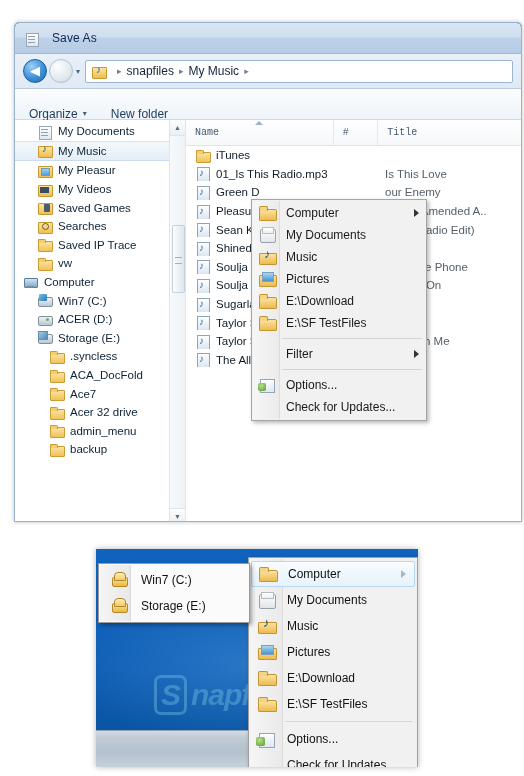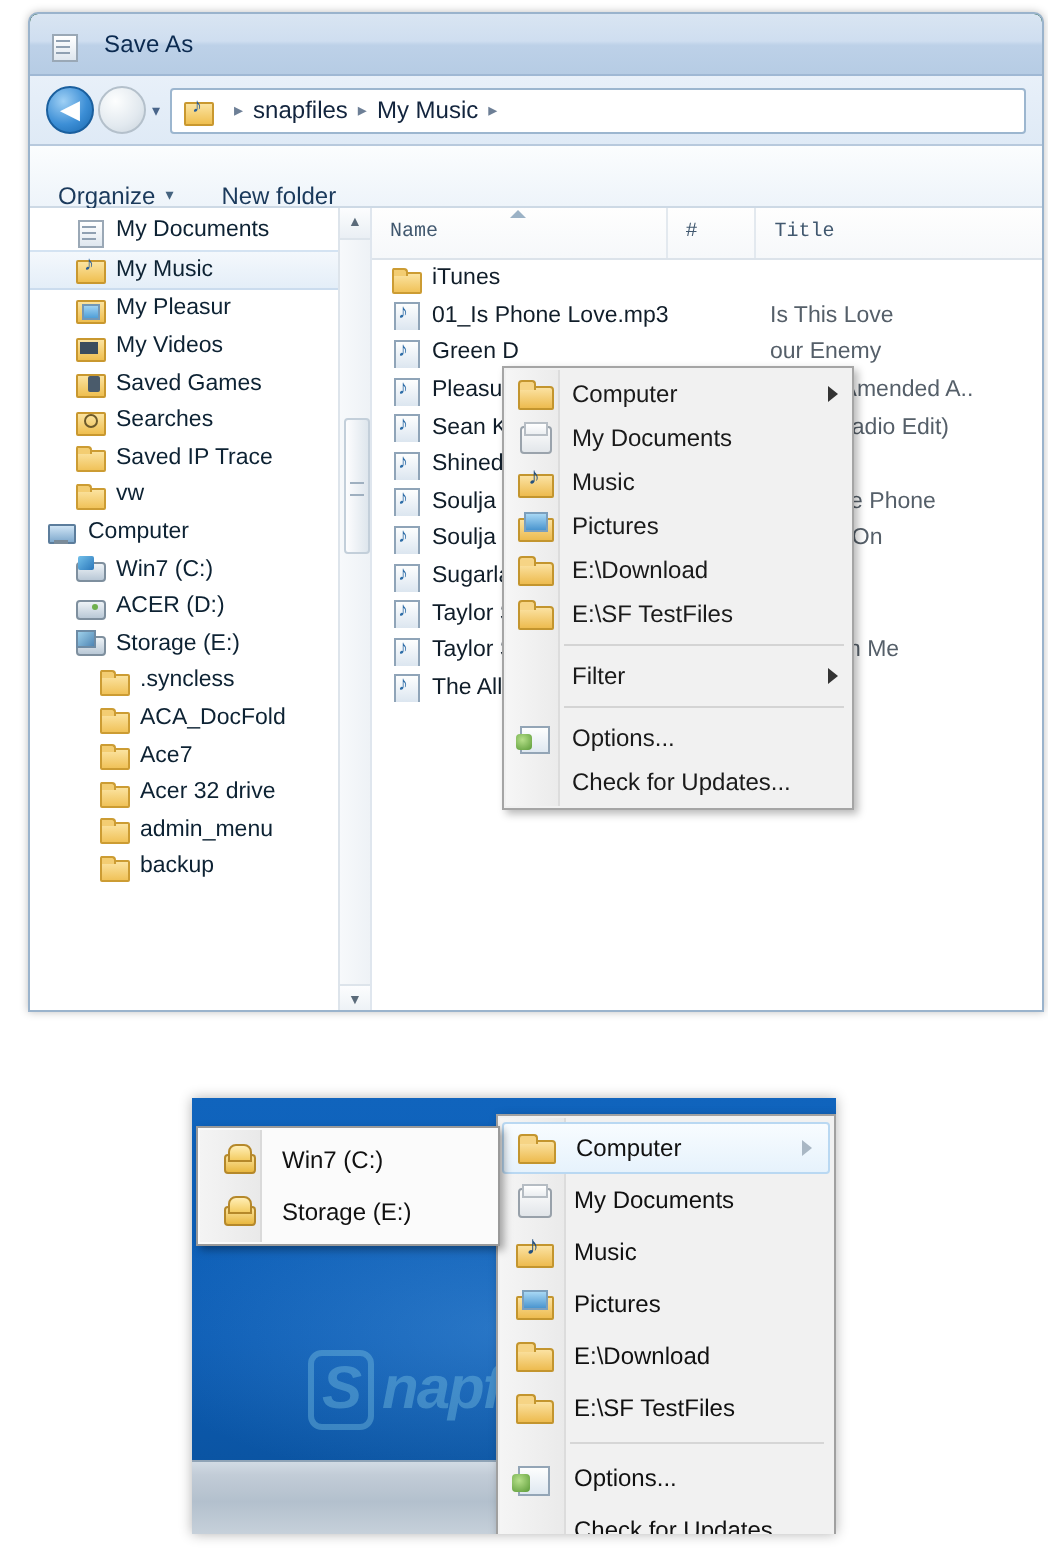--- a/index.html
+++ b/index.html
@@ -1,21 +1,21 @@
 <!DOCTYPE html>
 <html><head>
 <meta charset="utf-8">
 <style>
   html,body{margin:0;padding:0;background:#ffffff;}
   body{width:524px;height:776px;position:relative;overflow:hidden;
        font-family:"Liberation Sans","DejaVu Sans",sans-serif;
        -webkit-font-smoothing:antialiased;}
 
   
-  #saveas{position:absolute;left:14px;top:6px;width:506px;height:498px;
+  #saveas{position:absolute;left:14px;top:22px;width:506px;height:498px;
           background:#14532d;border:1px solid #9ab3cc;border-radius:5px 5px 0 0;
           box-shadow:0 0 4px rgba(0,0,0,.25);overflow:hidden;}
 
   .titlebar{height:30px;
       background:linear-gradient(to bottom,#d9e5f2 0%,#cfdef0 45%,#bdd1e8 52%,#b6cce4 100%);
       border-bottom:1px solid #9fb8d4;display:flex;align-items:center;padding-left:9px;
       border-radius:4px 4px 0 0;}
   .title-txt{font-size:12px;color:#0b2a50;margin-left:7px;letter-spacing:.1px;}
 
   .addrbar{height:34px;background:#edf3fa;display:flex;align-items:center;
@@ -382,21 +382,21 @@
             <span class="fname">
               <span class="ic folder"></span>
               <span>iTunes</span>
             </span>
             <span class="fnum"></span>
             <span class="ftitle"></span>
           </div>
           <div class="frow">
             <span class="fname">
               <span class="ic mp3"></span>
-              <span>01_Is Phone Love.mp3</span>
+              <span>01_Is This Radio.mp3</span>
             </span>
             <span class="fnum"></span>
             <span class="ftitle">Is This Love</span>
           </div>
           <div class="frow">
             <span class="fname">
               <span class="ic mp3"></span>
               <span>Green D</span>
             </span>
             <span class="fnum"></span>

